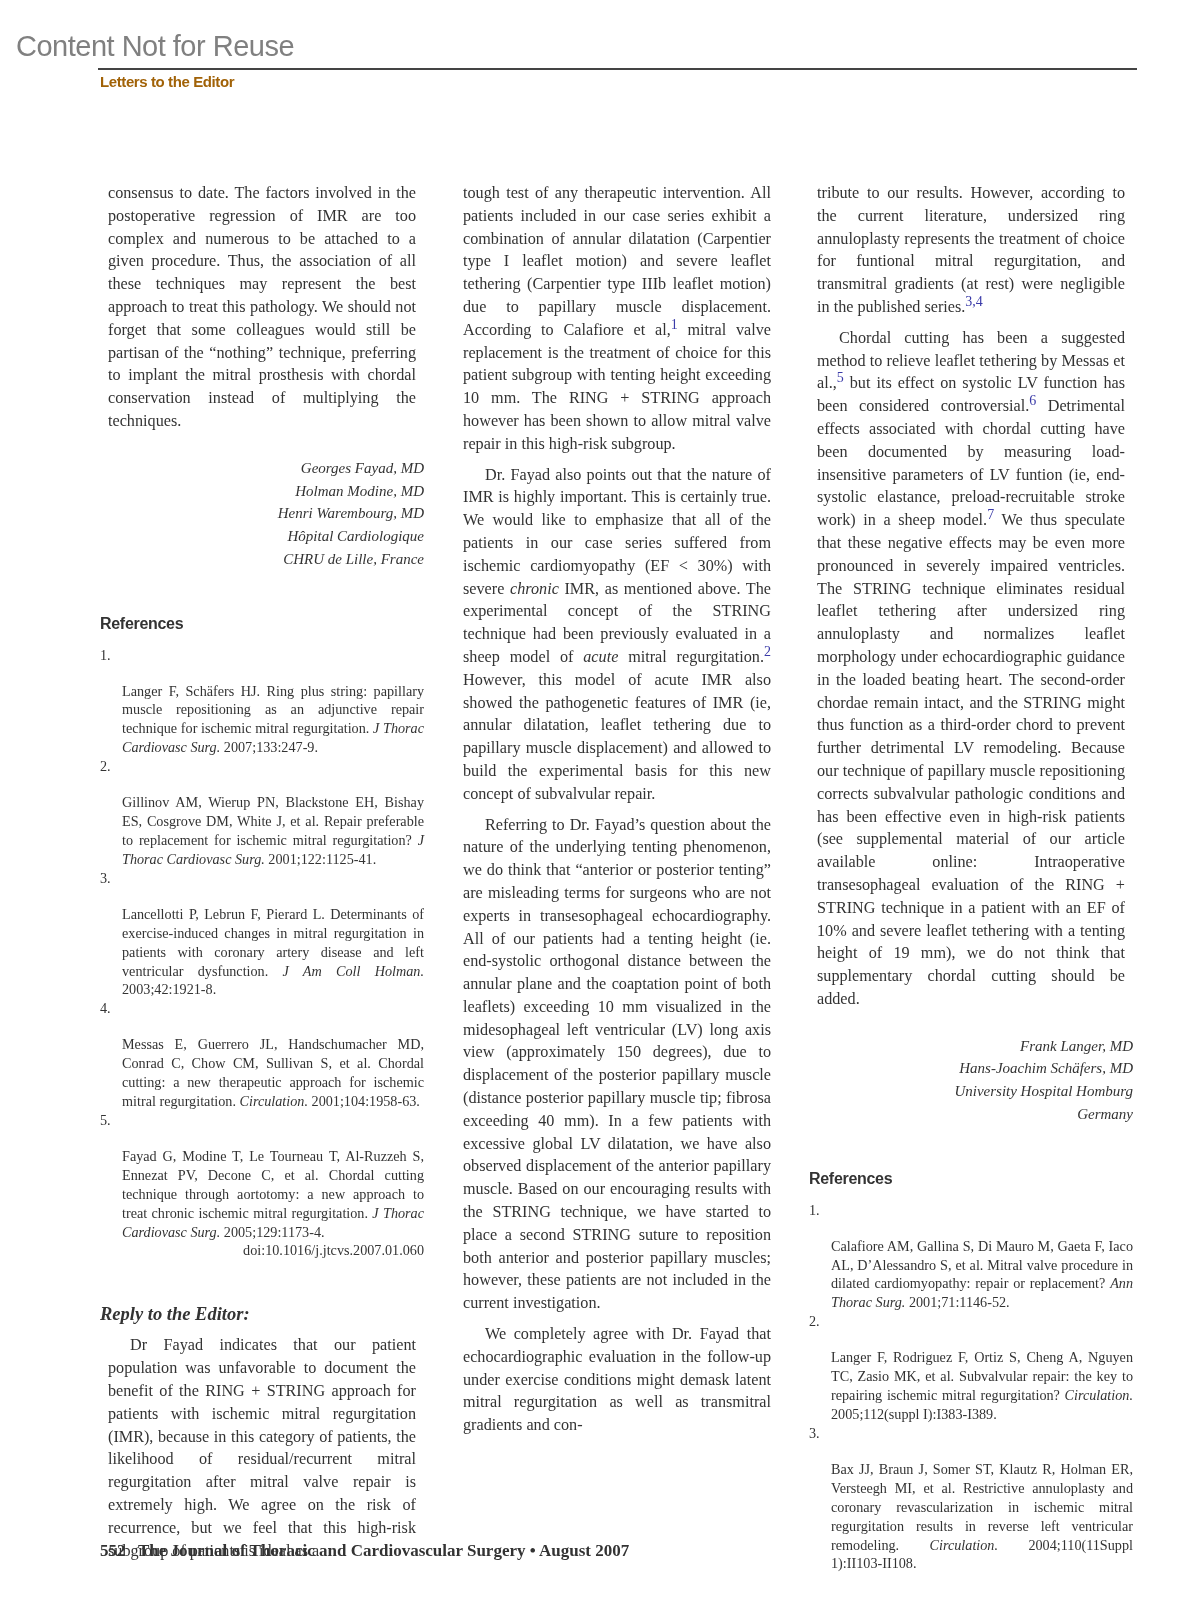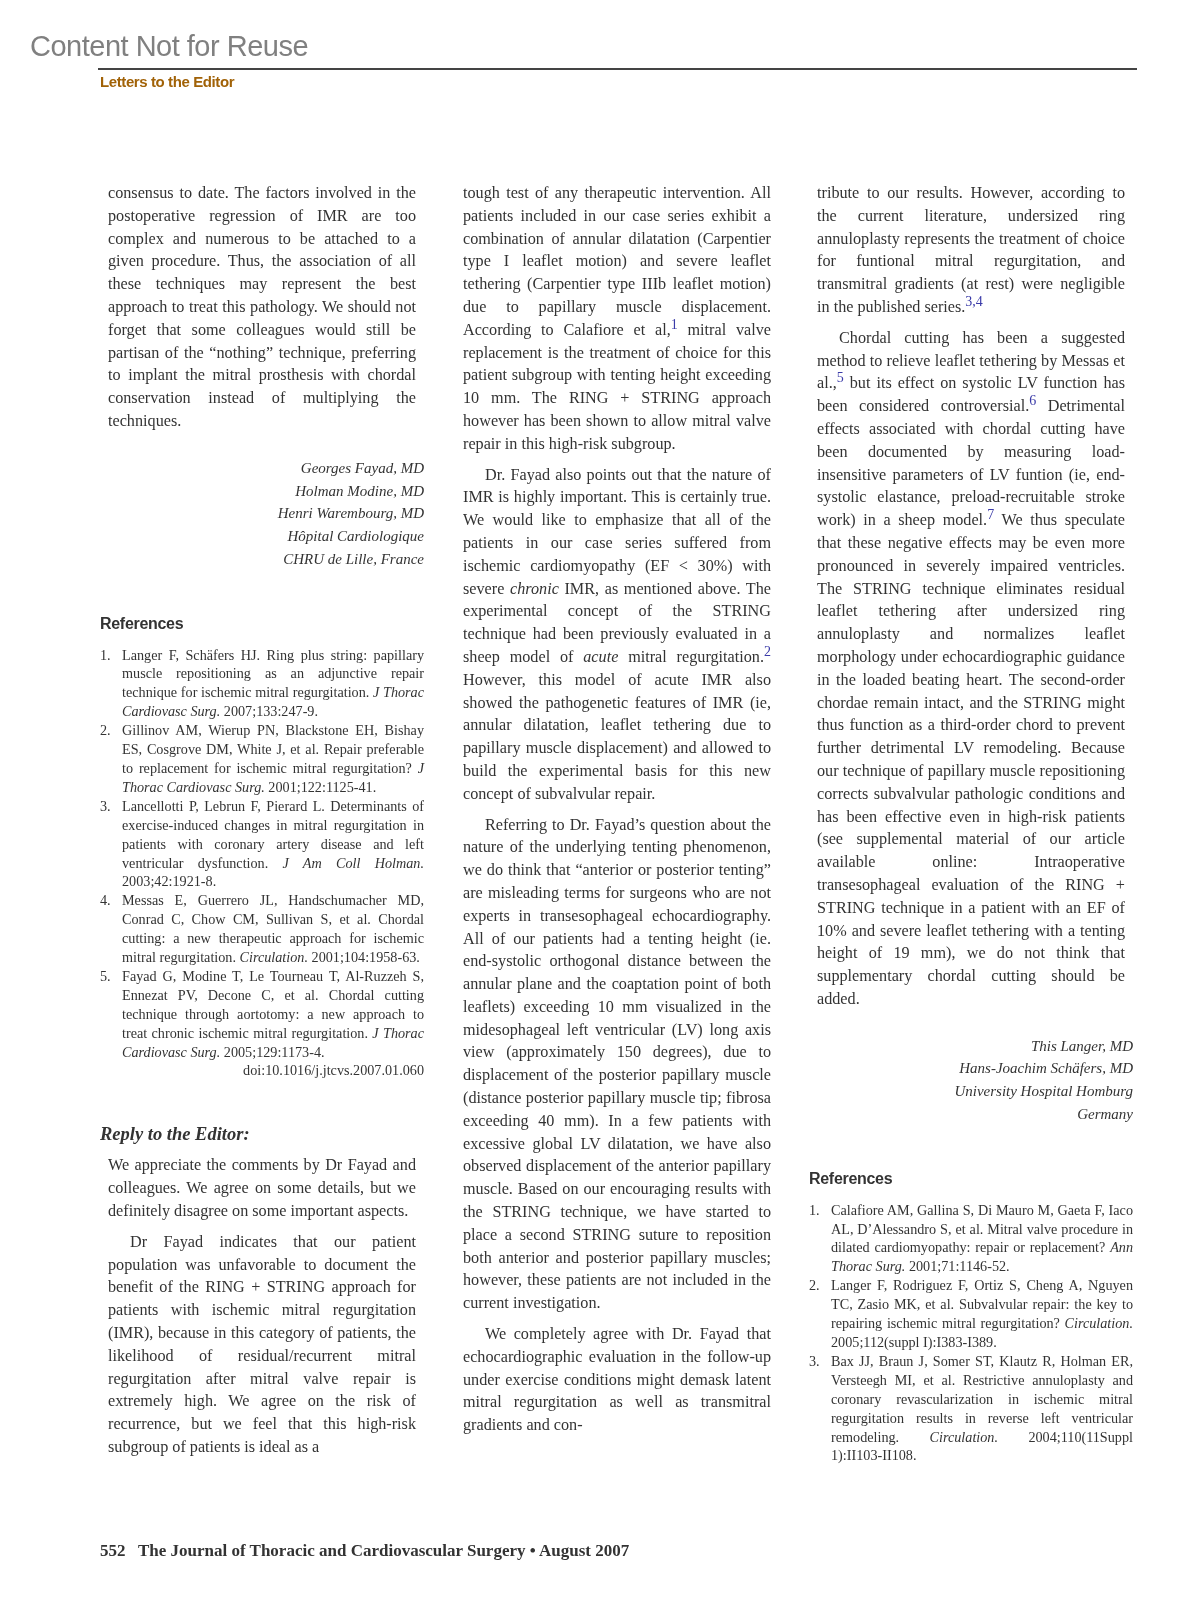--- a/index.html
+++ b/index.html
@@ -1,37 +1,37 @@
 <!DOCTYPE html>
 <html><head>
 <meta charset="utf-8">
 <style>
   html, body { margin: 0; padding: 0; background: #ffffff; }
   body { width: 1200px; height: 1606px; position: relative; overflow: hidden;
          font-family: "Liberation Serif", "DejaVu Serif", serif; color: #333; }
-  .watermark { position: absolute; left: 30px; top: 30px; font-family: "Liberation Sans", "DejaVu Sans", sans-serif;
+  .watermark { position: absolute; left: 16px; top: 30px; font-family: "Liberation Sans", "DejaVu Sans", sans-serif;
                font-size: 29px; color: #808080; letter-spacing: -0.5px; z-index: 1; }
   .running-head { position: absolute; left: 100px; top: 40px; font-family: "Liberation Sans", "DejaVu Sans", sans-serif;
                   font-weight: bold; font-size: 15px; color: #a16207; z-index: 2; letter-spacing: -0.4px; margin-top: 33px; }
   .head-rule { position: absolute; left: 98px; top: 68px; width: 1039px; height: 2px; background: #444; }
   .col { position: absolute; top: 174px; width: 324px; font-size: 16.2px; line-height: 22.8px;
          text-align: justify; hyphens: none; }
   .col p { margin: 8px; }
   .col p.ind { text-indent: 22px; }
   #col1 { left: 100px; }
   #col2 { left: 455px; }
   #col3 { left: 809px; }
   .sig { text-align: right; font-style: italic; font-size: 15px; line-height: 22.8px; }
   .sig div { margin: 0; }
   .refs-heading { font-family: "Liberation Sans", "DejaVu Sans", sans-serif; font-weight: bold;
                   font-size: 16px; margin: 0 0 10px 0; letter-spacing: -0.3px; }
   ol.refs { list-style: none; margin: 0; padding: 0; }
   ol.refs li { display: flex; font-size: 14.2px; line-height: 18.9px; text-align: justify; }
   ol.refs li .num { flex: 0 0 22px; }
-  ol.refs li .txt { flex: 1; }
+  ol.refs li .txt { flex: 1; margin-top: 36px; }
   .doi { text-align: right; font-size: 14.2px; line-height: 18.9px; }
   .reply-heading { font-weight: bold; font-style: italic; font-size: 18.5px; line-height: 24px; }
   sup.ref { color: #3a3aa8; font-size: 14px; line-height: 0; }
   .footer { position: absolute; left: 100px; top: 1541px; font-weight: bold; font-size: 17px; color: #333; }
 </style>
 </head>
 <body>
 
 <div class="watermark">Content Not for Reuse</div>
 <div class="running-head">Letters to the Editor</div>
@@ -64,36 +64,35 @@
         <span class="num">4.</span>
         <span class="txt"><span>Messas E, Guerrero JL, Handschumacher MD, Conrad C, Chow CM, Sullivan S, et al. Chordal cutting: a new therapeutic approach for ischemic mitral regurgitation. </span><i>Circulation.</i><span> 2001;104:1958-63.</span></span>
       </li>
     <li>
         <span class="num">5.</span>
         <span class="txt"><span>Fayad G, Modine T, Le Tourneau T, Al-Ruzzeh S, Ennezat PV, Decone C, et al. Chordal cutting technique through aortotomy: a new approach to treat chronic ischemic mitral regurgitation. </span><i>J Thorac Cardiovasc Surg.</i><span> 2005;129:1173-4.</span></span>
       </li>
   </ol>
   <div class="doi">doi:10.1016/j.jtcvs.2007.01.060</div>
   <div class="reply-heading" style="margin-top:42px">Reply to the Editor:</div>
-  <p>We appreciate the comments by Dr Fayad and colleagues. We agree on some details, but we definitely disagree on some important aspects.</p>
   <p class="ind">Dr Fayad indicates that our patient population was unfavorable to document the benefit of the RING + STRING approach for patients with ischemic mitral regurgitation (IMR), because in this category of patients, the likelihood of residual/recurrent mitral regurgitation after mitral valve repair is extremely high. We agree on the risk of recurrence, but we feel that this high-risk subgroup of patients is ideal as a</p>
 </div>
 
 <div class="col" id="col2">
   <p><span>tough test of any therapeutic intervention. All patients included in our case series exhibit a combination of annular dilatation (Carpentier type I leaflet motion) and severe leaflet tethering (Carpentier type IIIb leaflet motion) due to papillary muscle displacement. According to Calafiore et al,</span><sup class="ref">1</sup><span> mitral valve replacement is the treatment of choice for this patient subgroup with tenting height exceeding 10 mm. The RING + STRING approach however has been shown to allow mitral valve repair in this high-risk subgroup.</span></p>
   <p class="ind"><span>Dr. Fayad also points out that the nature of IMR is highly important. This is certainly true. We would like to emphasize that all of the patients in our case series suffered from ischemic cardiomyopathy (EF &lt; 30%) with severe </span><i>chronic</i><span> IMR, as mentioned above. The experimental concept of the STRING technique had been previously evaluated in a sheep model of </span><i>acute</i><span> mitral regurgitation.</span><sup class="ref">2</sup><span> However, this model of acute IMR also showed the pathogenetic features of IMR (ie, annular dilatation, leaflet tethering due to papillary muscle displacement) and allowed to build the experimental basis for this new concept of subvalvular repair.</span></p>
   <p class="ind">Referring to Dr. Fayad’s question about the nature of the underlying tenting phenomenon, we do think that “anterior or posterior tenting” are misleading terms for surgeons who are not experts in transesophageal echocardiography. All of our patients had a tenting height (ie. end-systolic orthogonal distance between the annular plane and the coaptation point of both leaflets) exceeding 10 mm visualized in the midesophageal left ventricular (LV) long axis view (approximately 150 degrees), due to displacement of the posterior papillary muscle (distance posterior papillary muscle tip; fibrosa exceeding 40 mm). In a few patients with excessive global LV dilatation, we have also observed displacement of the anterior papillary muscle. Based on our encouraging results with the STRING technique, we have started to place a second STRING suture to reposition both anterior and posterior papillary muscles; however, these patients are not included in the current investigation.</p>
   <p class="ind">We completely agree with Dr. Fayad that echocardiographic evaluation in the follow-up under exercise conditions might demask latent mitral regurgitation as well as transmitral gradients and con-</p>
 </div>
 
 <div class="col" id="col3">
   <p><span>tribute to our results. However, according to the current literature, undersized ring annuloplasty represents the treatment of choice for funtional mitral regurgitation, and transmitral gradients (at rest) were negligible in the published series.</span><sup class="ref">3,4</sup></p>
   <p class="ind"><span>Chordal cutting has been a suggested method to relieve leaflet tethering by Messas et al.,</span><sup class="ref">5</sup><span> but its effect on systolic LV function has been considered controversial.</span><sup class="ref">6</sup><span> Detrimental effects associated with chordal cutting have been documented by measuring load-insensitive parameters of LV funtion (ie, end-systolic elastance, preload-recruitable stroke work) in a sheep model.</span><sup class="ref">7</sup><span> We thus speculate that these negative effects may be even more pronounced in severely impaired ventricles. The STRING technique eliminates residual leaflet tethering after undersized ring annuloplasty and normalizes leaflet morphology under echocardiographic guidance in the loaded beating heart. The second-order chordae remain intact, and the STRING might thus function as a third-order chord to prevent further detrimental LV remodeling. Because our technique of papillary muscle repositioning corrects subvalvular pathologic conditions and has been effective even in high-risk patients (see supplemental material of our article available online: Intraoperative transesophageal evaluation of the RING + STRING technique in a patient with an EF of 10% and severe leaflet tethering with a tenting height of 19 mm), we do not think that supplementary chordal cutting should be added.</span></p>
   <div class="sig" style="margin-top:24px">
-    <div>This Langer, MD</div>
+    <div>Frank Langer, MD</div>
     <div>Hans-Joachim Schäfers, MD</div>
     <div>University Hospital Homburg</div>
     <div>Germany</div>
   </div>
   <div class="refs-heading" style="margin-top:42px">References</div>
   <ol class="refs">
     <li>
         <span class="num">1.</span>
         <span class="txt"><span>Calafiore AM, Gallina S, Di Mauro M, Gaeta F, Iaco AL, D’Alessandro S, et al. Mitral valve procedure in dilated cardiomyopathy: repair or replacement? </span><i>Ann Thorac Surg.</i><span> 2001;71:1146-52.</span></span>
       </li>

